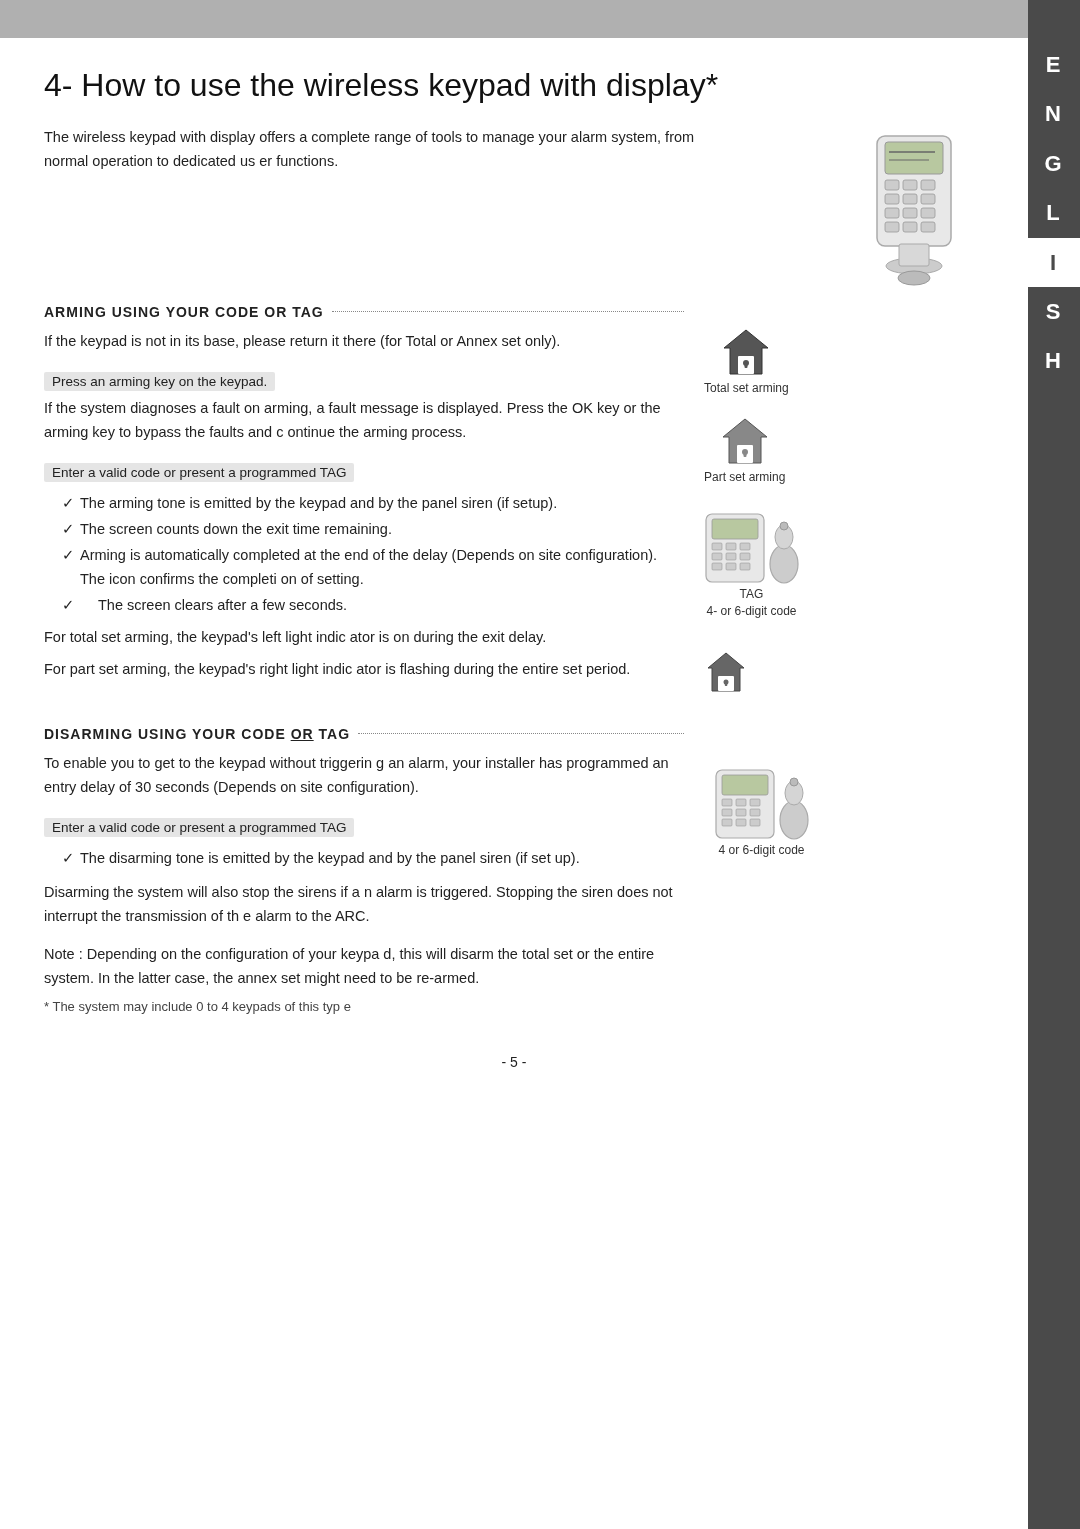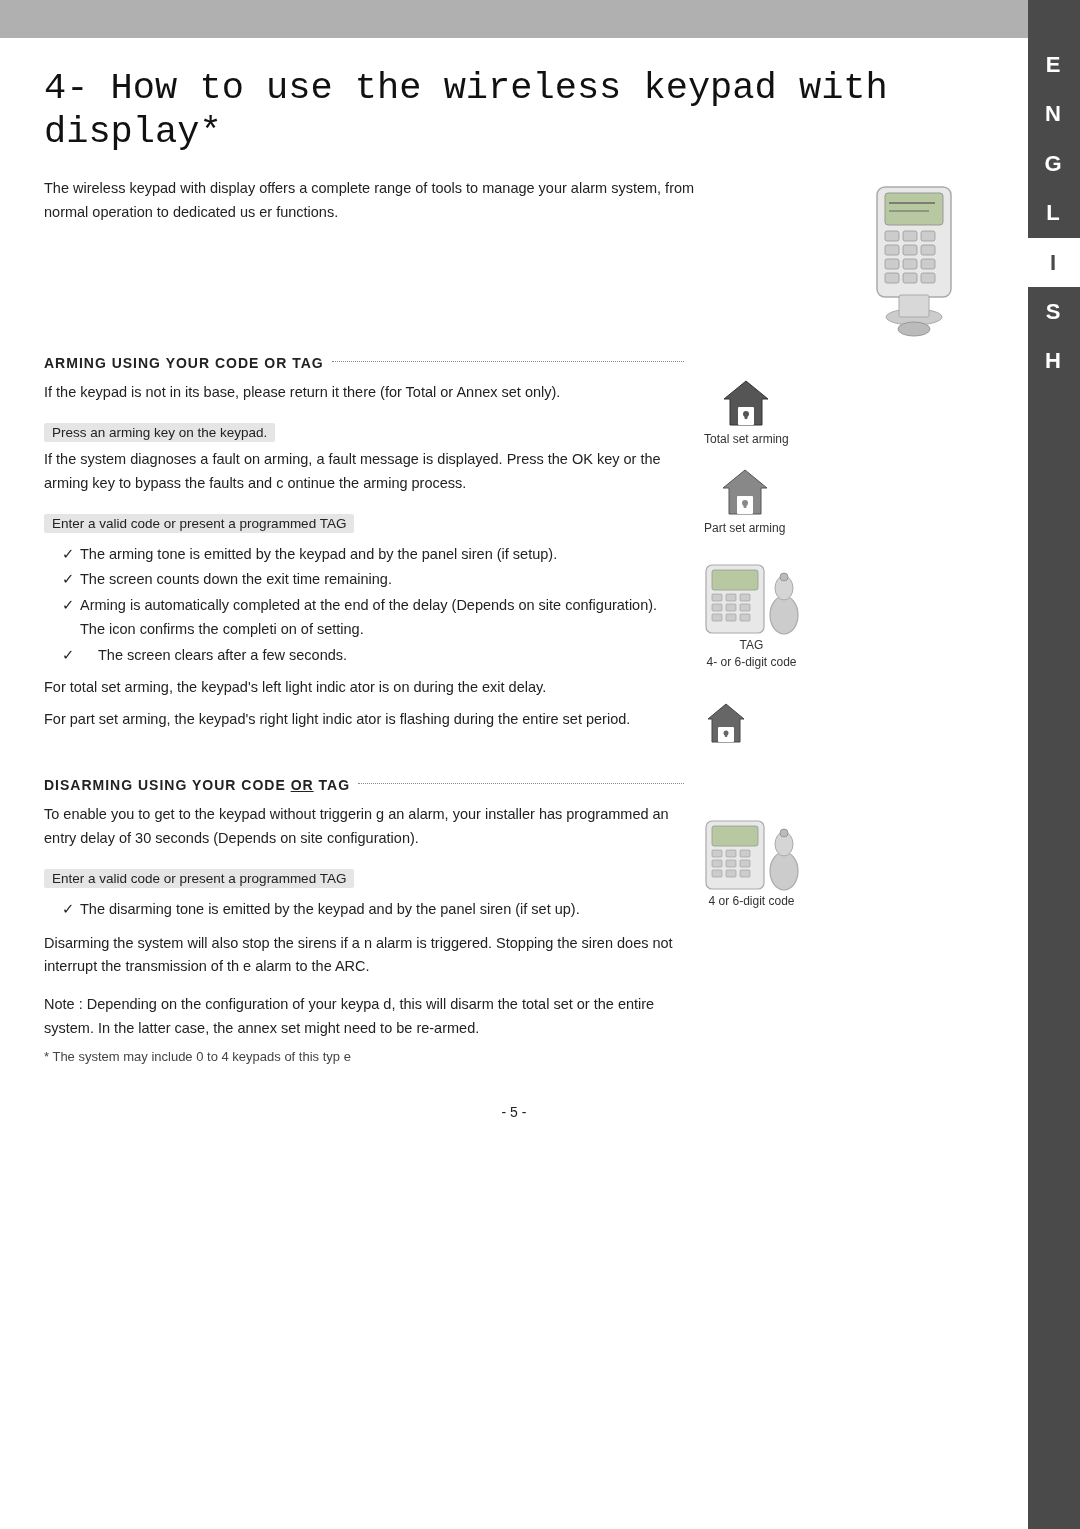--- a/index.html
+++ b/index.html
@@ -55,25 +55,25 @@
     
     .content {
       position: absolute;
       top: 38px;
       left: 0;
       right: 52px;
       padding: 28px 44px 40px 44px;
     }
 
     .page-title {
-      font-size: 37px;
+      font-size: 32px;
       font-weight: normal;
       color: #111;
       margin-bottom: 22px;
-      font-family: Liberation Mono, monospace;
+      font-family: Liberation Sans, sans-serif;
       line-height: 1.2;
     }
 
     .intro-text {
       font-size: 14.5px;
       line-height: 1.65;
       margin-bottom: 6px;
       max-width: 660px;
     }
 
@@ -335,21 +335,21 @@
           <polygon points="22,3 40,18 36,18 36,41 8,41 8,18 4,18" fill="#666" stroke="#444" stroke-width="1"></polygon>
           <rect x="14" y="26" width="16" height="15" rx="1" fill="#fff"></rect>
           <circle cx="22" cy="32" r="2.5" fill="#666"></circle>
           <rect x="20.8" y="32" width="2.5" height="4" rx="0.8" fill="#666"></rect>
         </svg>
       </div>
 
     </div>
   </div>
 
-  <div style="display:flex; gap:0;">
+  <div style="display:flex; gap:10px;">
     <div class="text-column">
 
       <div class="dotted-heading" style="margin-top:18px;">
         <span class="htitle">DISARMING USING YOUR CODE <span class="underline-or">OR</span> TAG</span>
         <div class="dots"></div>
       </div>
 
       <p class="body-text">To enable you to get to the keypad without triggerin g an alarm, your installer has programmed an entry delay of 30 seconds (Depends on  site configuration).</p>
 
       <div class="step-label">Enter a valid code or present a programmed TAG</div>

